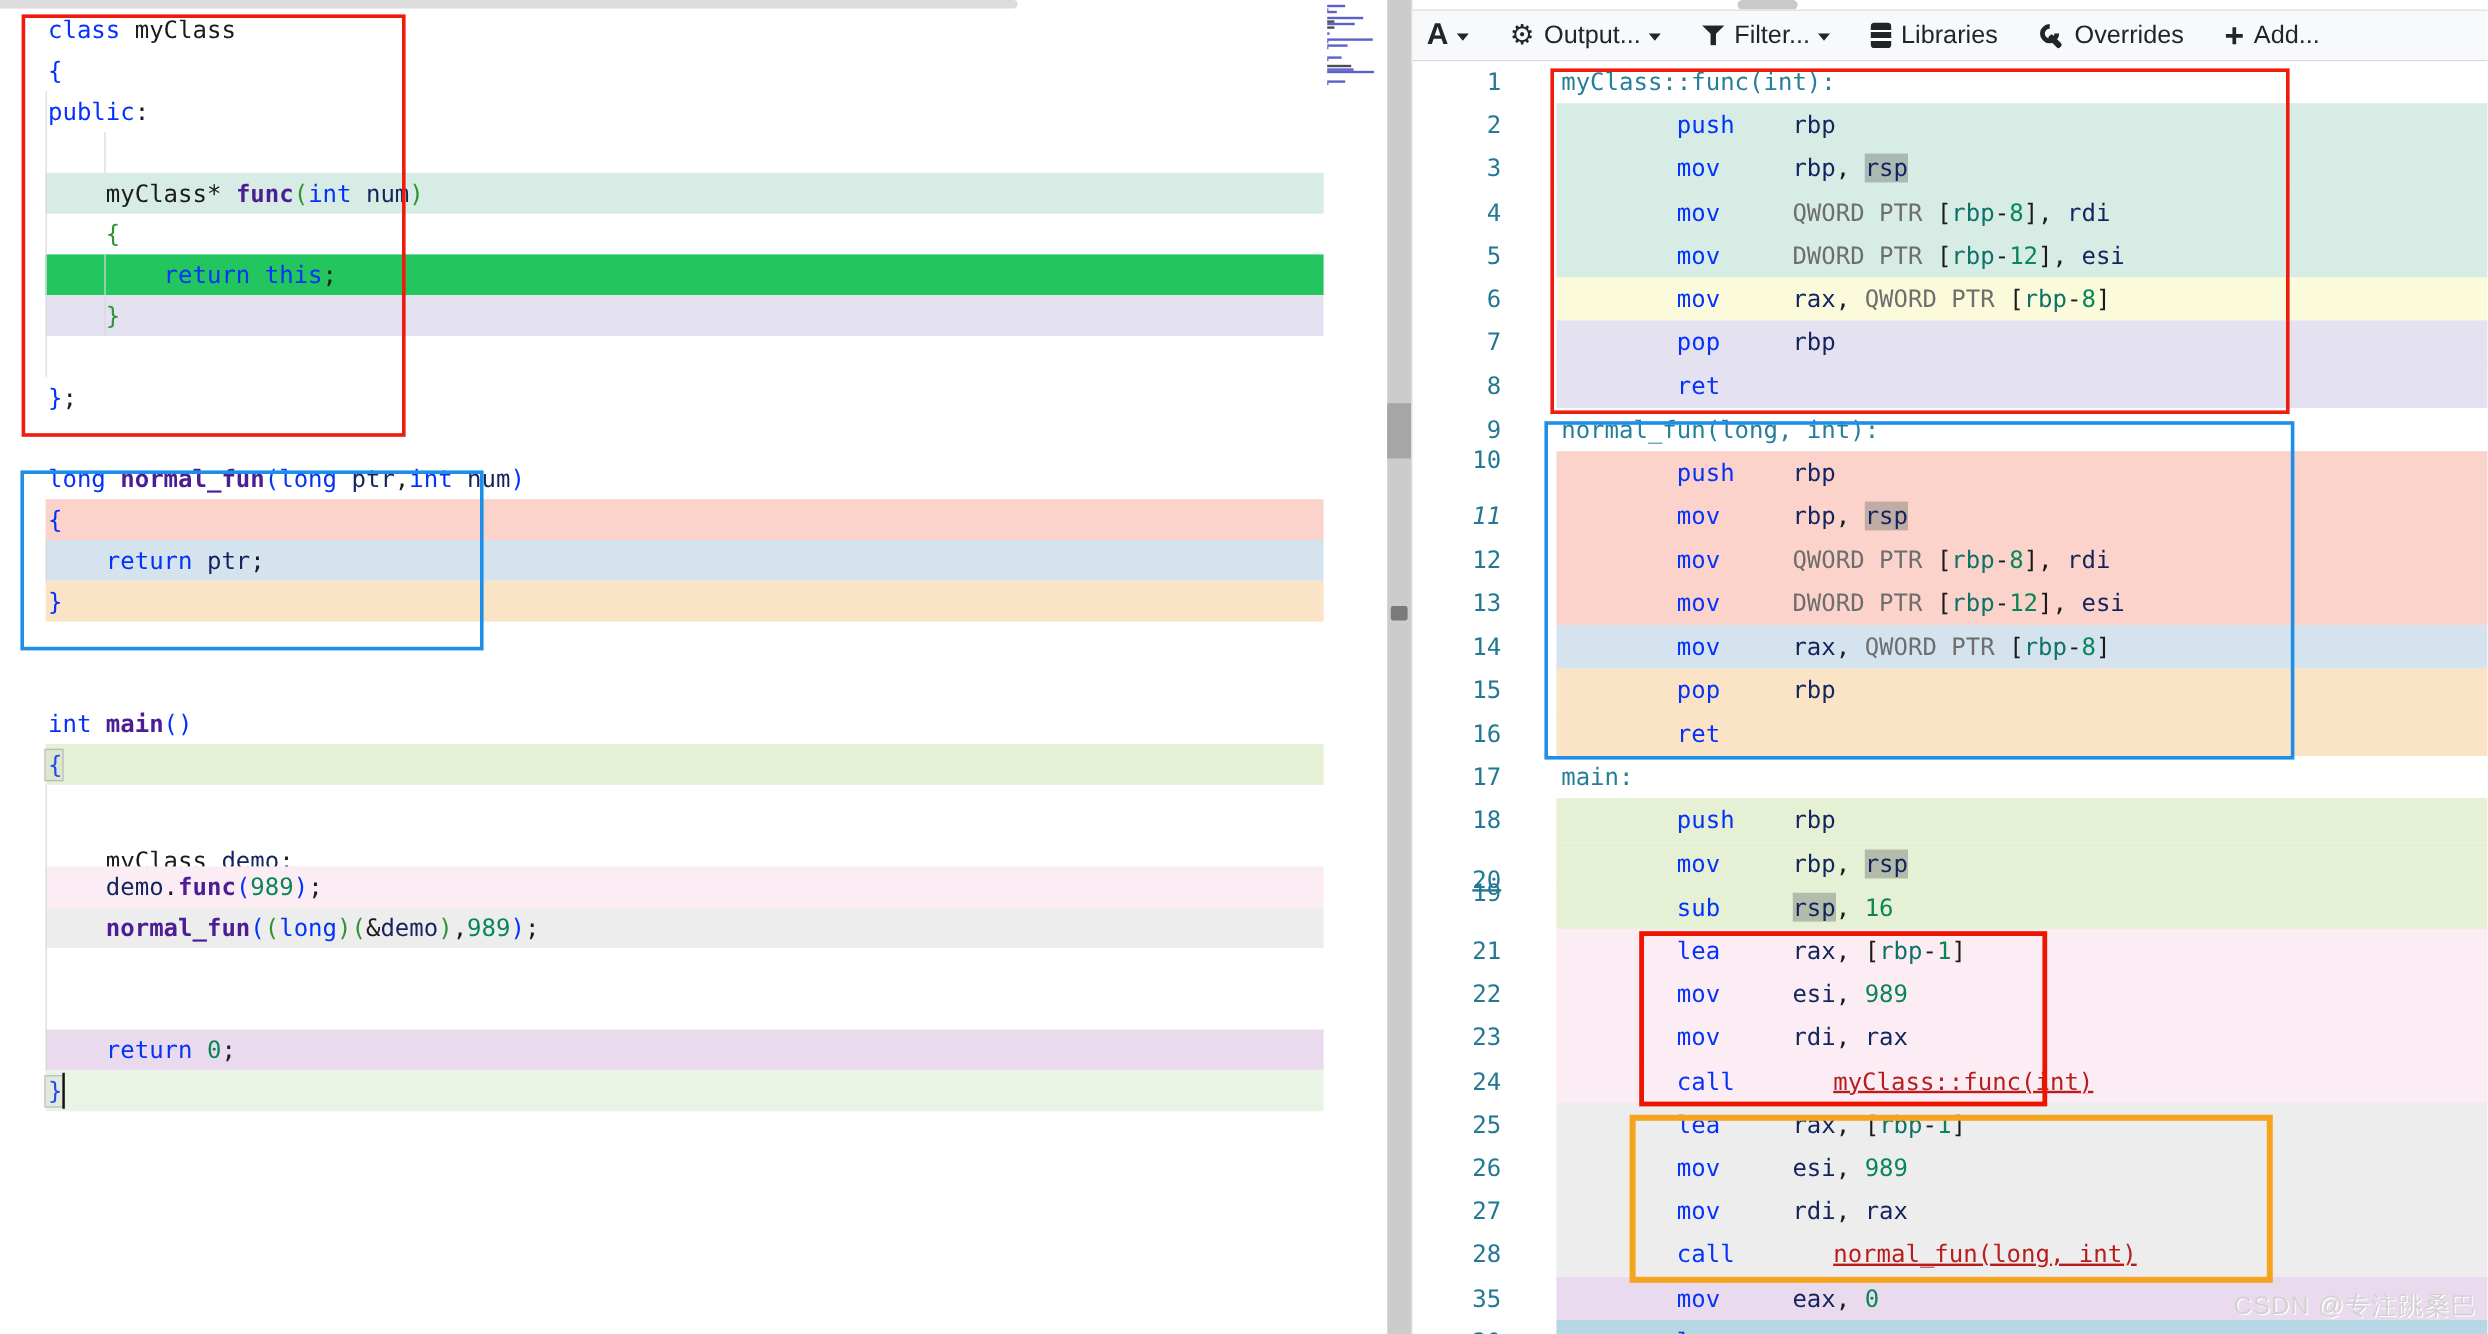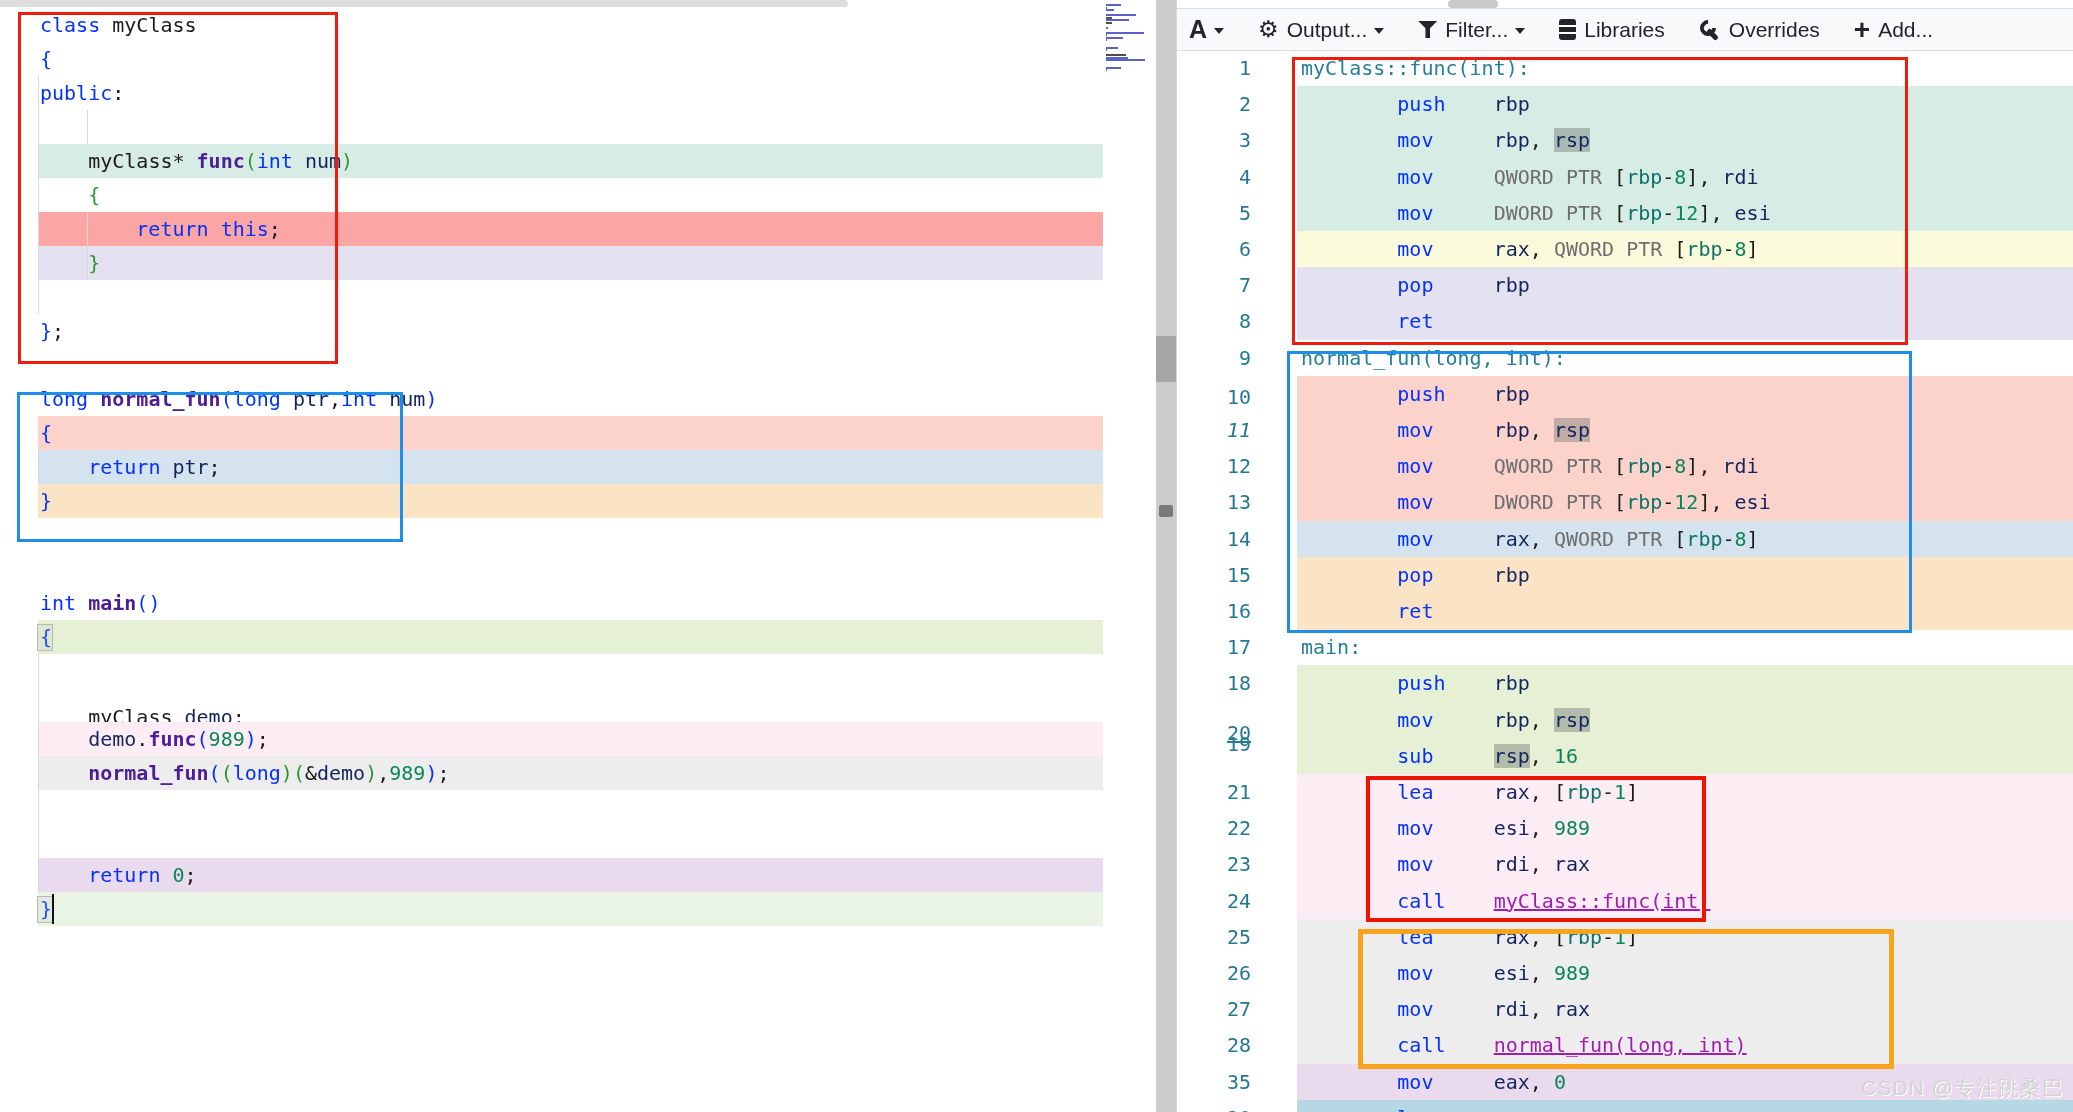--- a/index.html
+++ b/index.html
@@ -53,21 +53,21 @@
   .asm-num{position:absolute;left:2px;width:72px;height:37px;line-height:37px;text-align:right;
            color:#237893;font-family:"DejaVu Sans Mono","Liberation Mono",monospace;font-size:20px;}
 
   
   .tok-kw{color:#0432fa;}
   .tok-reg{color:#13245e;}
   .tok-regm{color:#0d7268;}
   .tok-num{color:#098658;}
   .tok-gray{color:#6e6e6e;}
   .tok-lbl{color:#267f99;}
-  .tok-lnk{color:#a21caf;text-decoration:underline;}
+  .tok-lnk{color:#b91c1c;text-decoration:underline;margin-left:34px;}
   .tok-fn{color:#4c1d95;font-weight:bold;}
   .tok-pln{color:#1b1b1b;}
   .tok-grn{color:#319331;}
   .tok-sel{background:rgba(109,116,112,0.42);}
 
   .annotation{position:absolute;box-sizing:border-box;background:transparent;}
   #watermark{position:absolute;top:1074px;right:10px;font-size:21px;color:#d2d2d2;
              text-shadow:1px 1px 0 #ffffff;letter-spacing:1px;}
 </style>
 </head>
@@ -77,21 +77,21 @@
 
   <div id="source-pane">
     <div id="src-topbar"></div>
     <div id="src-rows">
         <div class="src-row mono" style="top: 8px;"><span class="tok-kw">class</span><span class="tok-pln"> myClass</span></div>
         <div class="src-row mono" style="top: 42px;"><span class="tok-kw">{</span></div>
         <div class="src-row mono" style="top: 76px;"><span class="tok-kw">public</span><span class="tok-pln">:</span></div>
         <div class="src-row mono" style="top: 110px;"></div>
         <div class="src-row mono" style="top: 144px; background: rgb(214, 236, 228);"><span class="tok-pln">    </span><span class="tok-pln">myClass</span><span class="tok-pln">* </span><span class="tok-fn">func</span><span class="tok-grn">(</span><span class="tok-kw">int</span><span class="tok-pln"> </span><span class="tok-reg">num</span><span class="tok-grn">)</span></div>
         <div class="src-row mono" style="top: 178px;"><span class="tok-pln">    </span><span class="tok-grn">{</span></div>
-        <div class="src-row mono" style="top: 212px; background: #fca5a5;"><span class="tok-pln">        </span><span class="tok-kw">return</span><span class="tok-pln"> </span><span class="tok-kw">this</span><span class="tok-pln">;</span></div>
+        <div class="src-row mono" style="top: 212px; background: #22c55e;"><span class="tok-pln">        </span><span class="tok-kw">return</span><span class="tok-pln"> </span><span class="tok-kw">this</span><span class="tok-pln">;</span></div>
         <div class="src-row mono" style="top: 246px; background: rgb(228, 225, 241);"><span class="tok-pln">    </span><span class="tok-grn">}</span></div>
         <div class="src-row mono" style="top: 280px;"></div>
         <div class="src-row mono" style="top: 314px;"><span class="tok-kw">}</span><span class="tok-pln">;</span></div>
         <div class="src-row mono" style="top: 348px;"></div>
         <div class="src-row mono" style="top: 382px;"><span class="tok-kw">long</span><span class="tok-pln"> </span><span class="tok-fn">normal_fun</span><span class="tok-kw">(</span><span class="tok-kw">long</span><span class="tok-pln"> </span><span class="tok-reg">ptr</span><span class="tok-pln">,</span><span class="tok-kw">int</span><span class="tok-pln"> </span><span class="tok-reg">num</span><span class="tok-kw">)</span></div>
         <div class="src-row mono" style="top: 416px; background: rgb(251, 211, 203);"><span class="tok-kw">{</span></div>
         <div class="src-row mono" style="top: 450px; background: rgb(213, 227, 238);"><span class="tok-pln">    </span><span class="tok-kw">return</span><span class="tok-pln"> </span><span class="tok-reg">ptr</span><span class="tok-pln">;</span></div>
         <div class="src-row mono" style="top: 484px; background: rgb(251, 228, 197);"><span class="tok-kw">}</span></div>
         <div class="src-row mono" style="top: 518px;"></div>
         <div class="src-row mono" style="top: 552px;"></div>
@@ -194,21 +194,21 @@
         <div class="asm-num" style="top: 144.8px;">5</div>
         <div class="asm-row mono" style="top: 144.8px; background: rgb(214, 236, 228);"><span class="tok-pln">        </span><span class="tok-kw">mov</span><span class="tok-pln">     </span><span class="tok-gray">DWORD PTR </span><span class="tok-pln">[</span><span class="tok-regm">rbp</span><span class="tok-pln">-</span><span class="tok-num">12</span><span class="tok-pln">]</span><span class="tok-pln">, </span><span class="tok-reg">esi</span></div>
         <div class="asm-num" style="top: 181px;">6</div>
         <div class="asm-row mono" style="top: 181px; background: rgb(251, 251, 220);"><span class="tok-pln">        </span><span class="tok-kw">mov</span><span class="tok-pln">     </span><span class="tok-reg">rax</span><span class="tok-pln">, </span><span class="tok-gray">QWORD PTR </span><span class="tok-pln">[</span><span class="tok-regm">rbp</span><span class="tok-pln">-</span><span class="tok-num">8</span><span class="tok-pln">]</span></div>
         <div class="asm-num" style="top: 217.2px;">7</div>
         <div class="asm-row mono" style="top: 217.2px; background: rgb(228, 225, 241);"><span class="tok-pln">        </span><span class="tok-kw">pop</span><span class="tok-pln">     </span><span class="tok-reg">rbp</span></div>
         <div class="asm-num" style="top: 253.4px;">8</div>
         <div class="asm-row mono" style="top: 253.4px; background: rgb(228, 225, 241);"><span class="tok-pln">        </span><span class="tok-kw">ret</span></div>
         <div class="asm-num" style="top: 289.6px;">9</div>
         <div class="asm-row mono" style="top: 289.6px;"><span class="tok-lbl">normal_fun(long, int):</span></div>
-        <div class="asm-num" style="top: 329px; text-align: right;">10</div>
+        <div class="asm-num" style="top: 315px; text-align: right;">10</div>
         <div class="asm-row mono" style="top: 325.8px; background: rgb(251, 211, 203);"><span class="tok-pln">        </span><span class="tok-kw">push</span><span class="tok-pln">    </span><span class="tok-reg">rbp</span></div>
         <div class="asm-num" style="top: 362px; font-style: italic;">11</div>
         <div class="asm-row mono" style="top: 362px; background: rgb(251, 211, 203);"><span class="tok-pln">        </span><span class="tok-kw">mov</span><span class="tok-pln">     </span><span class="tok-reg">rbp</span><span class="tok-pln">, </span><span class="tok-reg tok-sel">rsp</span></div>
         <div class="asm-num" style="top: 398.2px;">12</div>
         <div class="asm-row mono" style="top: 398.2px; background: rgb(251, 211, 203);"><span class="tok-pln">        </span><span class="tok-kw">mov</span><span class="tok-pln">     </span><span class="tok-gray">QWORD PTR </span><span class="tok-pln">[</span><span class="tok-regm">rbp</span><span class="tok-pln">-</span><span class="tok-num">8</span><span class="tok-pln">]</span><span class="tok-pln">, </span><span class="tok-reg">rdi</span></div>
         <div class="asm-num" style="top: 434.4px;">13</div>
         <div class="asm-row mono" style="top: 434.4px; background: rgb(251, 211, 203);"><span class="tok-pln">        </span><span class="tok-kw">mov</span><span class="tok-pln">     </span><span class="tok-gray">DWORD PTR </span><span class="tok-pln">[</span><span class="tok-regm">rbp</span><span class="tok-pln">-</span><span class="tok-num">12</span><span class="tok-pln">]</span><span class="tok-pln">, </span><span class="tok-reg">esi</span></div>
         <div class="asm-num" style="top: 470.6px;">14</div>
         <div class="asm-row mono" style="top: 470.6px; background: rgb(213, 227, 238);"><span class="tok-pln">        </span><span class="tok-kw">mov</span><span class="tok-pln">     </span><span class="tok-reg">rax</span><span class="tok-pln">, </span><span class="tok-gray">QWORD PTR </span><span class="tok-pln">[</span><span class="tok-regm">rbp</span><span class="tok-pln">-</span><span class="tok-num">8</span><span class="tok-pln">]</span></div>
         <div class="asm-num" style="top: 506.8px;">15</div>

